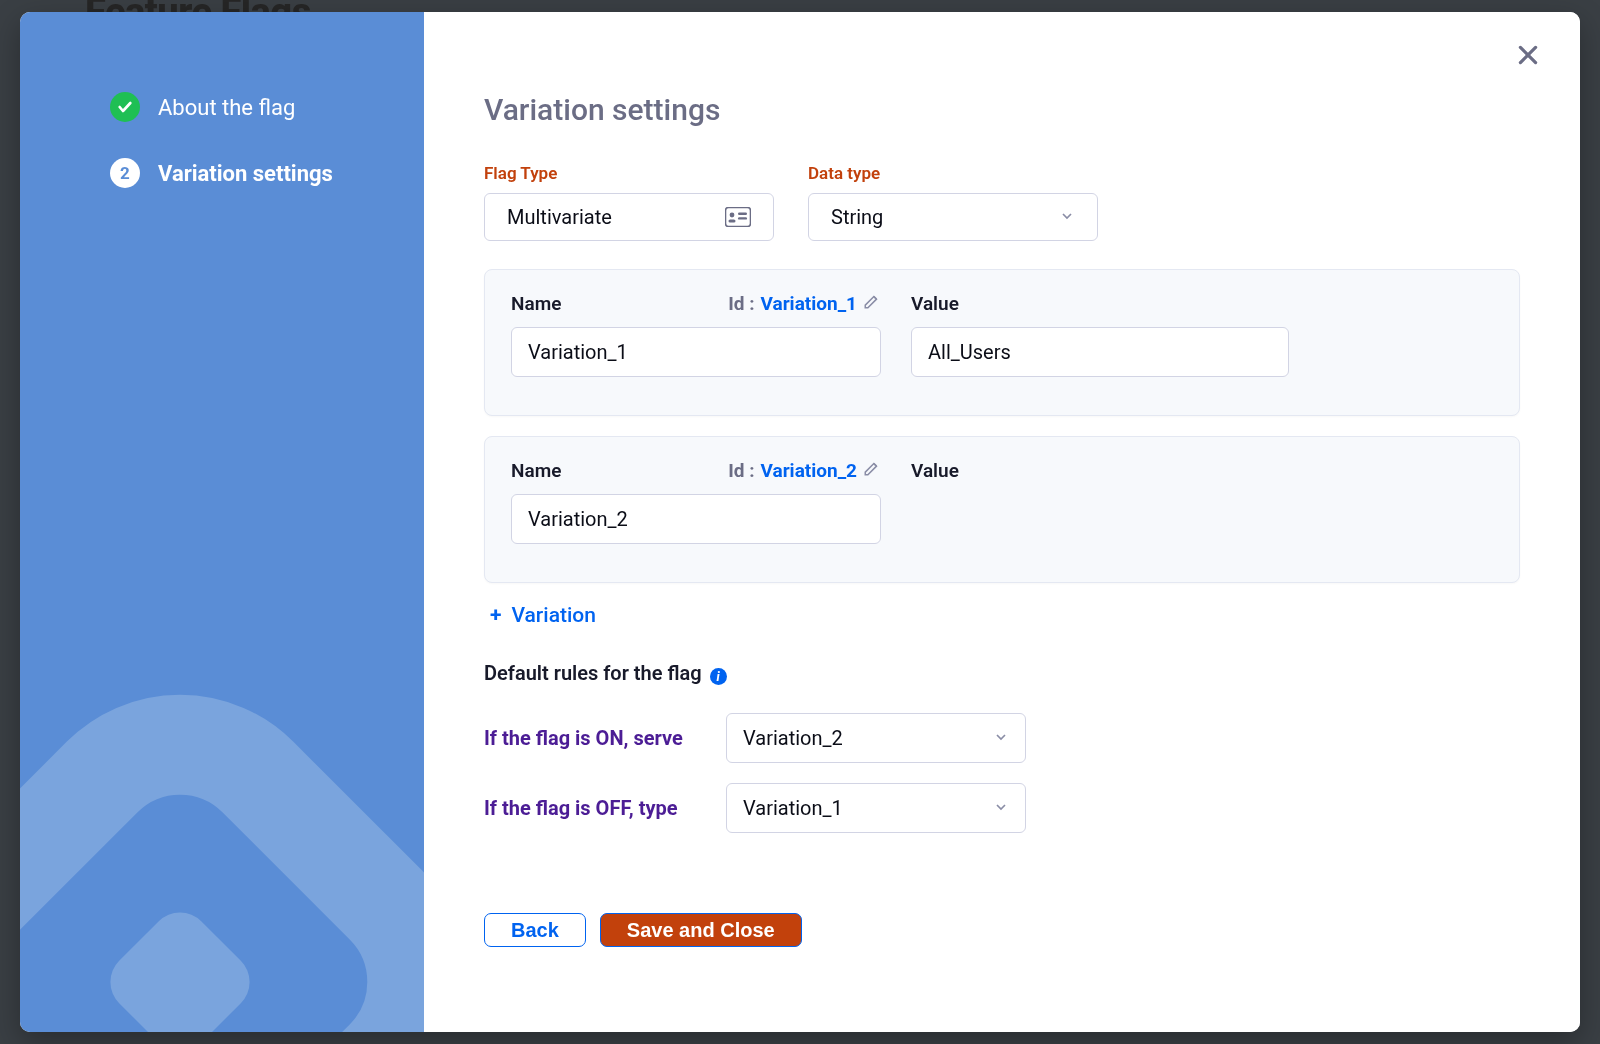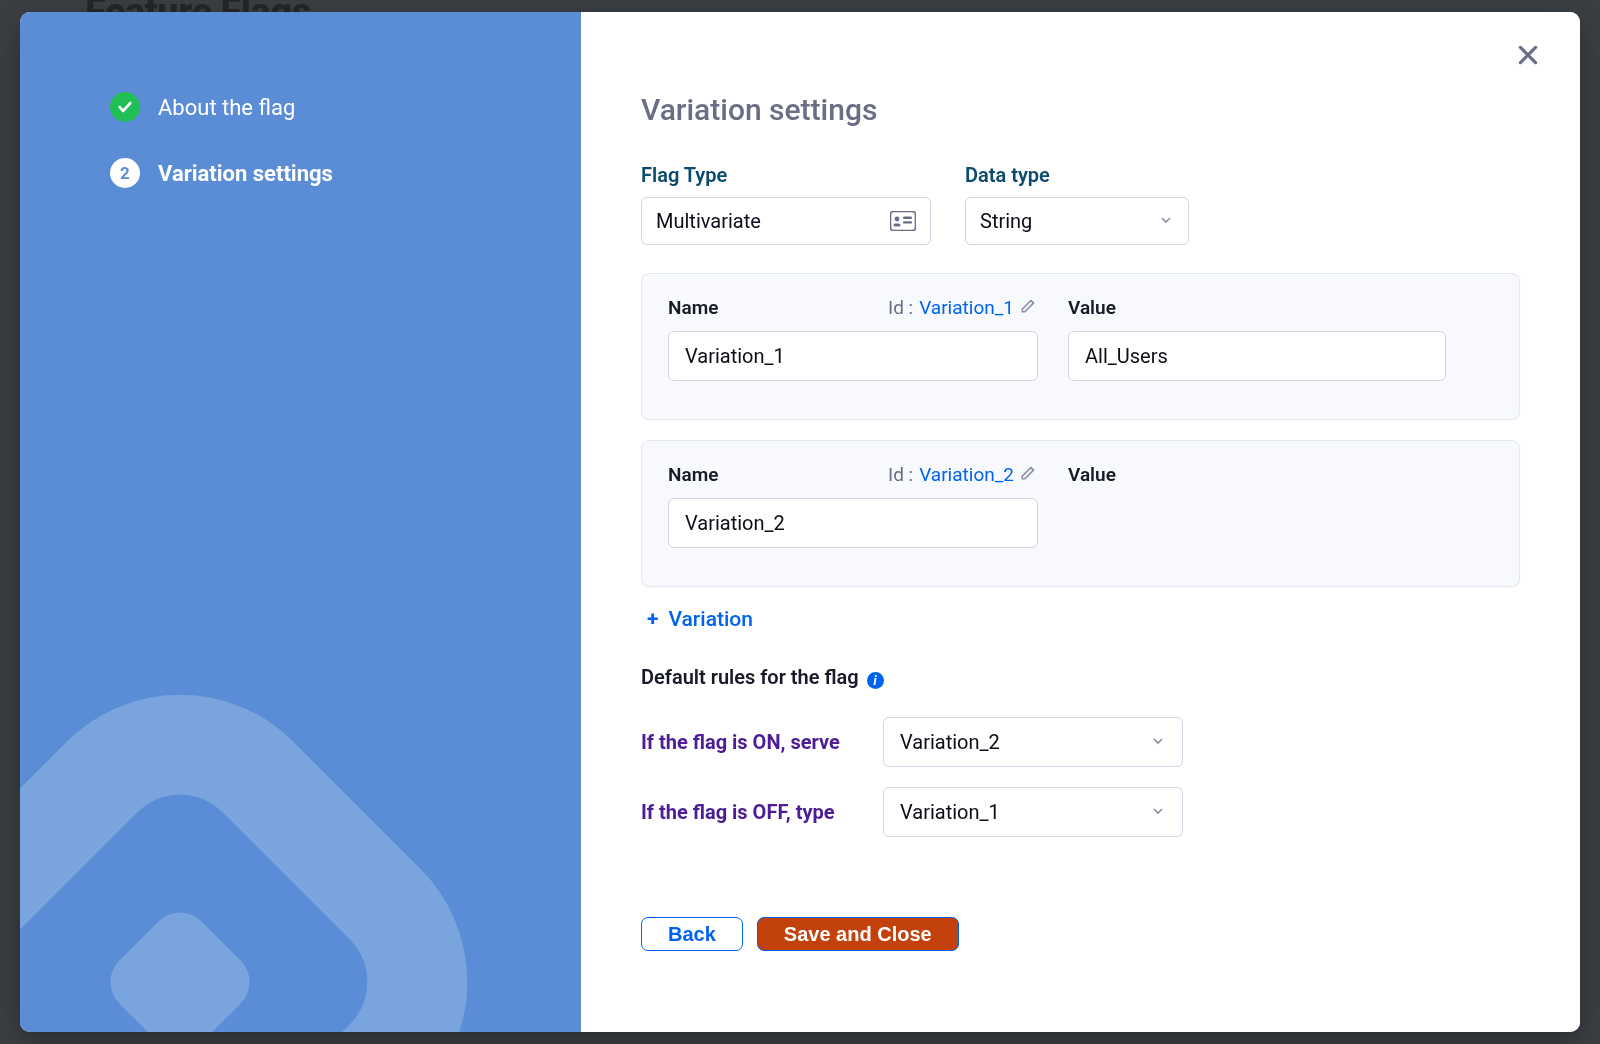--- a/index.html
+++ b/index.html
@@ -23,21 +23,21 @@
     position: absolute;
     top: 12px; left: 20px; right: 20px; bottom: 12px;
     background: #fff;
     border-radius: 10px;
     display:flex;
     overflow:hidden;
     box-shadow: 0 10px 30px rgba(0,0,0,0.3);
   }
   
   .wizard-side {
-    width: 561px;
+    width: 404px;
     background: #5a8dd6;
     position: relative;
     padding: 80px 45px 0 90px;
     overflow:hidden;
   }
   .wizard-side .step {
     display:flex; align-items:center; gap:18px;
     margin-bottom: 36px;
   }
   .step-badge {
@@ -68,43 +68,43 @@
     width:36px; height:36px;
     background:none; border:none; cursor:pointer;
     color:#6b6d85;
   }
   .page-title {
     font-size:30px; font-weight:500; color:#6b6d85;
     margin-bottom: 36px;
   }
   .field-row { display:flex; gap:34px; margin-bottom:28px; }
   .field-group { display:flex; flex-direction:column; gap:10px; }
-  .field-label { font-size:20px; font-weight:600; color:#0c4a6e; }
+  .field-label { font-size:17px; font-weight:600; color:#c2410c; }
   .input-like {
     border:1px solid #d2d4e4; border-radius:6px; background:#fff;
-    height:48px; padding: 0 14px;
+    height:48px; padding: 0 22px;
     display:flex; align-items:center; font-size:20px; color:#0b0d17;
   }
   .flagtype-box { width:290px; justify-content:space-between; }
-  .datatype-box { width:224px; justify-content:space-between; color:#0b0d17; }
+  .datatype-box { width:290px; justify-content:space-between; color:#0b0d17; }
   .chev { color:#8a8da6; }
   .variation-card {
     background:#f7f9fc;
     border:1px solid #e4e8f2;
     border-radius:8px;
     padding: 22px 26px 38px 26px;
     margin-bottom:20px;
     display:flex; gap:30px;
     box-shadow: 0 1px 2px rgba(0,0,0,0.03);
   }
   .var-col { display:flex; flex-direction:column; gap:12px; }
   .var-col.name { flex: 0 0 370px; }
   .var-col.value { flex: 0 0 378px; }
   .var-col-header { display:flex; align-items:center; justify-content:space-between; font-size:19px; font-weight:600; color:#181a2a; }
-  .var-id { font-weight:400; font-size:19px; color:#6b6d85; display:flex; align-items:center; gap:6px;}
+  .var-id { font-weight:700; font-size:19px; color:#6b6d85; display:flex; align-items:center; gap:6px;}
   .var-id .link { color:#0063f0; }
   .text-input {
     border:1px solid #d2d4e4; border-radius:6px; background:#fff;
     height:50px; padding:0 16px; font-size:20px; color:#0b0d17;
     display:flex; align-items:center;
   }
   .add-variation {
     display:flex; align-items:center; gap:10px;
     color:#0063f0; font-size:21px; font-weight:500;
     cursor:pointer; margin: 14px 0 34px 6px;

